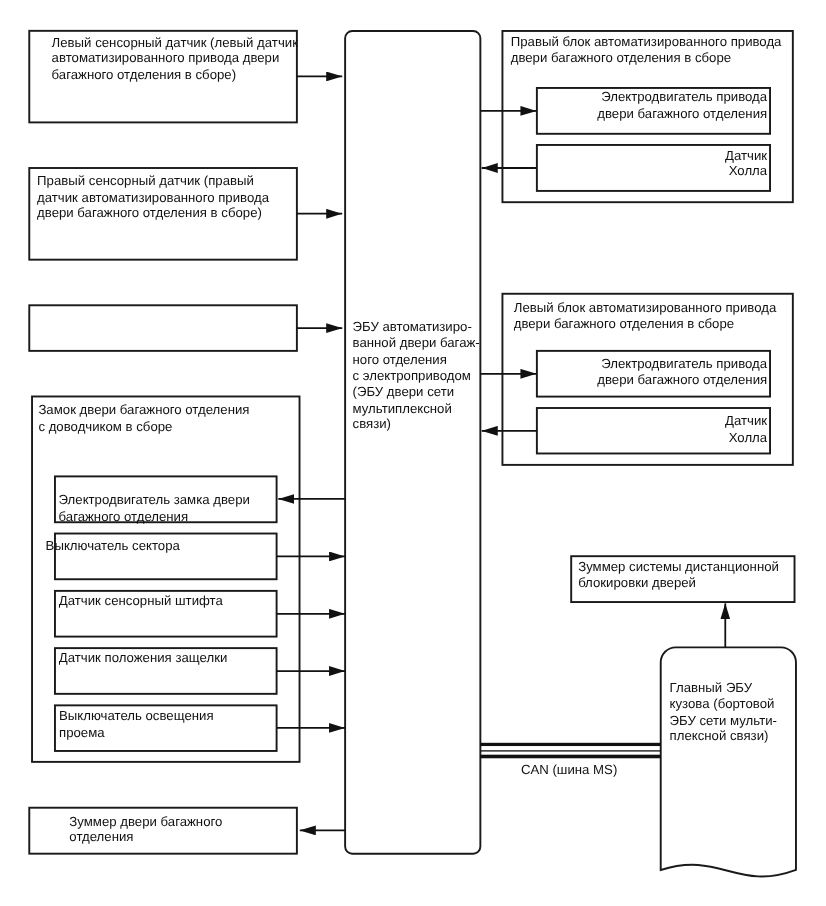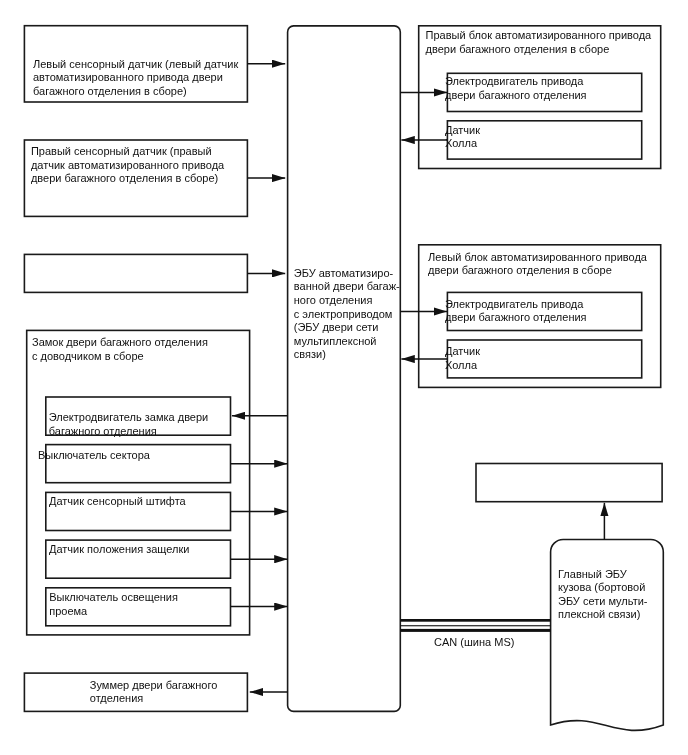--- a/index.html
+++ b/index.html
@@ -2,21 +2,21 @@
 <html><head>
 <meta charset="utf-8">
 <title>Система автоматизированного привода двери багажного отделения</title>
 <style>
   html,body{margin:0;padding:0;background:#ffffff;}
   body{width:688px;height:755px;position:relative;overflow:hidden;
        font-family:"Liberation Sans",sans-serif;font-size:11px;color:#000;}
   #stage{position:absolute;left:0;top:0;width:688px;height:755px;background:#fff;}
   .txt{position:absolute;line-height:13.55px;white-space:pre;color:#111;font-size:11px;
        -webkit-font-smoothing:antialiased;transform:translateZ(0);}
-  .ctr{text-align:left;}
+  .ctr{text-align:right;}
   svg.lay{position:absolute;left:0;top:0;width:688px;height:755px;overflow:visible;}
 </style>
 </head>
 <body>
 
 <div id="stage">
 
   <svg class="lay" viewBox="0 0 688 755">
     <g fill="none" stroke="#1a1a1a" stroke-width="1.6">
       <rect x="24.4" y="25.7" width="223" height="76.3"></rect>
@@ -72,21 +72,21 @@
 
       <line x1="604.4" y1="539.4" x2="604.4" y2="502.8" marker-end="url(#arR)"></line>
     </g>
     <g fill="#111">
       <rect x="400.3" y="619.0" width="150.4" height="2.7"></rect>
       <rect x="400.3" y="625.2" width="150.4" height="1.1"></rect>
       <rect x="400.3" y="628.9" width="150.4" height="3.0"></rect>
     </g>
   </svg>
 
-  <div class="txt" style="left:33px;top:29.8px;margin-top:28px;">Левый сенсорный датчик (левый датчик
+  <div class="txt" style="left:43px;top:29.8px;">Левый сенсорный датчик (левый датчик
 автоматизированного привода двери
 багажного отделения в сборе)</div>
 
   <div class="txt" style="left:30.9px;top:145.1px;">Правый сенсорный датчик (правый
 датчик автоматизированного привода
 двери багажного отделения в сборе)</div>
 
 
   <div class="txt" style="left:32px;top:336.4px;">Замок двери багажного отделения
 с доводчиком в сборе</div>
@@ -96,21 +96,21 @@
 
   <div class="txt" style="left:38px;top:448.6px;">Выключатель сектора</div>
 
   <div class="txt" style="left:49.0px;top:495.2px;">Датчик сенсорный штифта</div>
 
   <div class="txt" style="left:49.0px;top:542.9px;">Датчик положения защелки</div>
 
   <div class="txt" style="left:49.2px;top:591.4px;">Выключатель освещения
 проема</div>
 
-  <div class="txt" style="left:57.8px;top:678.9px;margin-left:32px;">Зуммер двери багажного
+  <div class="txt" style="left:57.8px;top:678.9px;">Зуммер двери багажного
 отделения</div>
 
   <div class="txt" style="left:293.8px;top:266.9px;">ЭБУ автоматизиро-
 ванной двери багаж-
 ного отделения
 с электроприводом
 (ЭБУ двери сети
 мультиплексной
 связи)</div>
 
@@ -121,20 +121,22 @@
   <div class="txt ctr" style="left:445.0px;top:123.6px;width:194.3px;">Датчик
 Холла</div>
 
   <div class="txt" style="left:428.1px;top:250.9px;">Левый блок автоматизированного привода
 двери багажного отделения в сборе</div>
   <div class="txt ctr" style="left:445.0px;top:297.5px;width:194.3px;">Электродвигатель привода
 двери багажного отделения</div>
   <div class="txt ctr" style="left:445.0px;top:345.2px;width:194.3px;">Датчик
 Холла</div>
 
+  <div class="txt" style="left:481.8px;top:466.5px;">Зуммер системы дистанционной
+блокировки дверей</div>
 
   <div class="txt" style="left:558.0px;top:567.6px;">Главный ЭБУ
 кузова (бортовой
 ЭБУ сети мульти-
 плексной связи)</div>
 
   <div class="txt" style="left:434.1px;top:636.3px;">CAN (шина MS)</div>
 
 </div>
 

